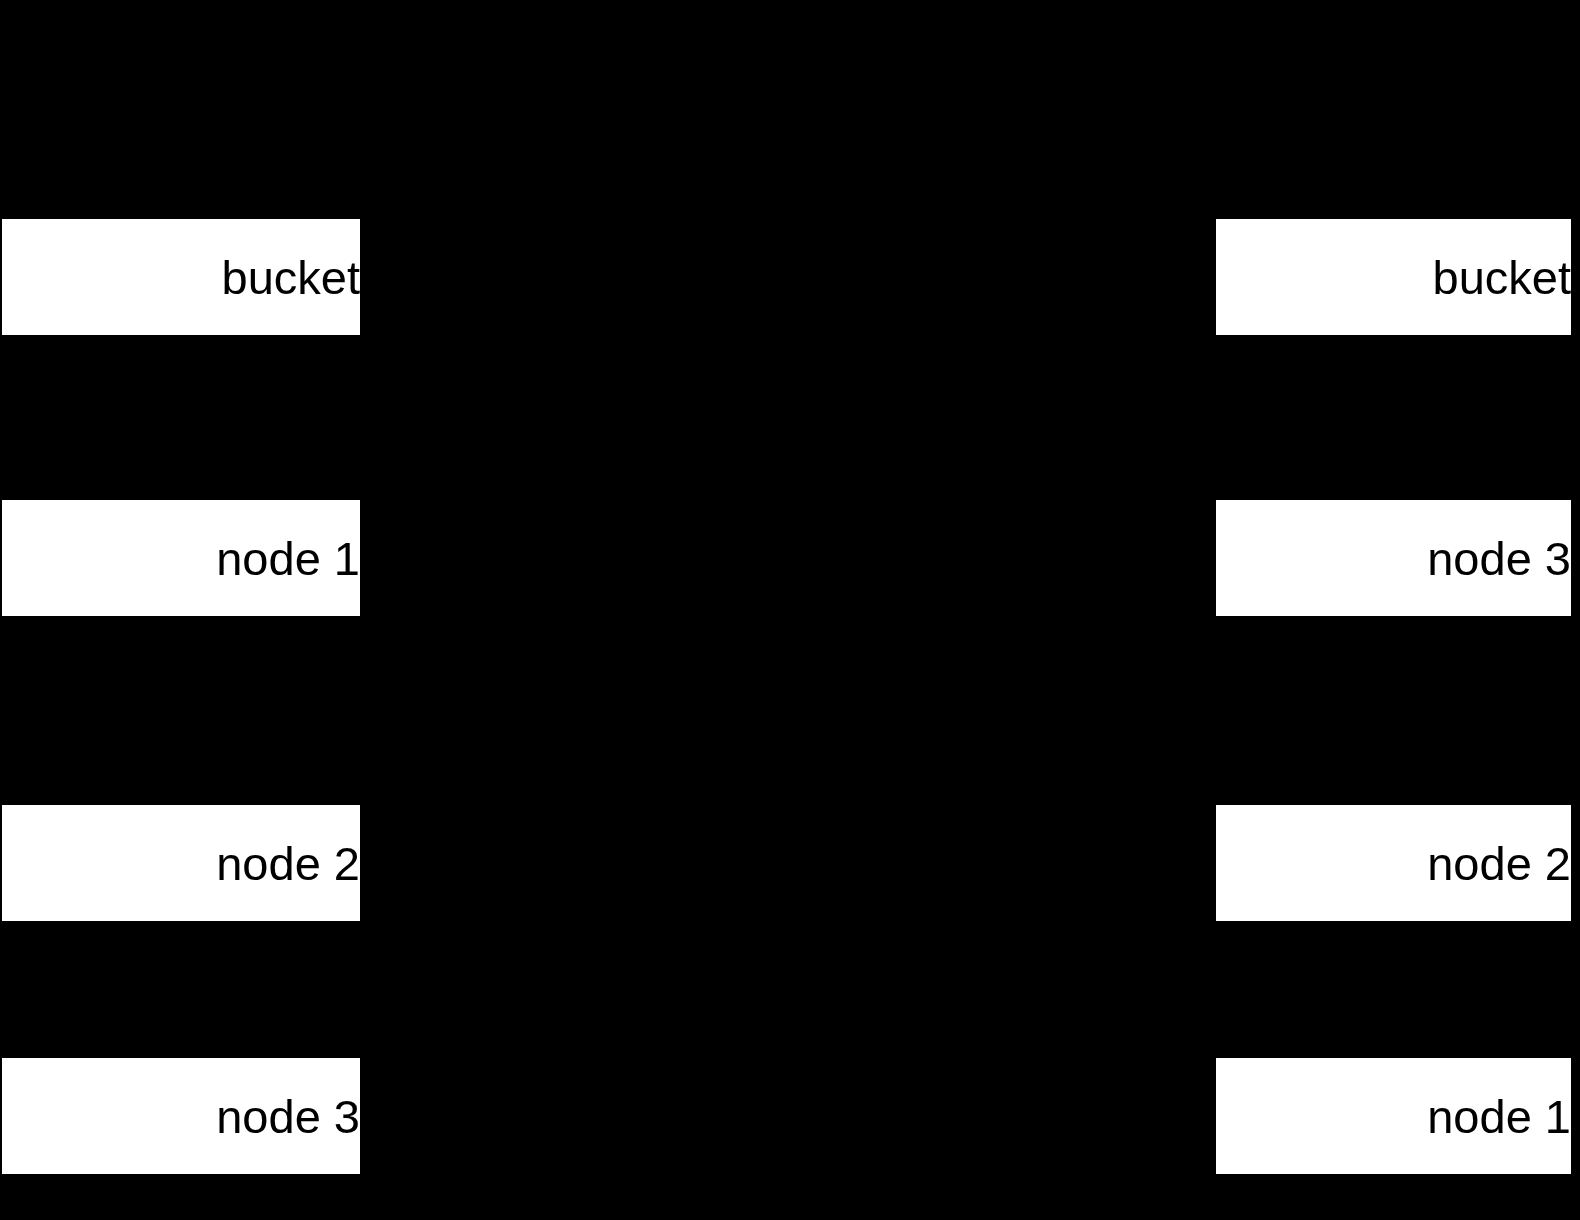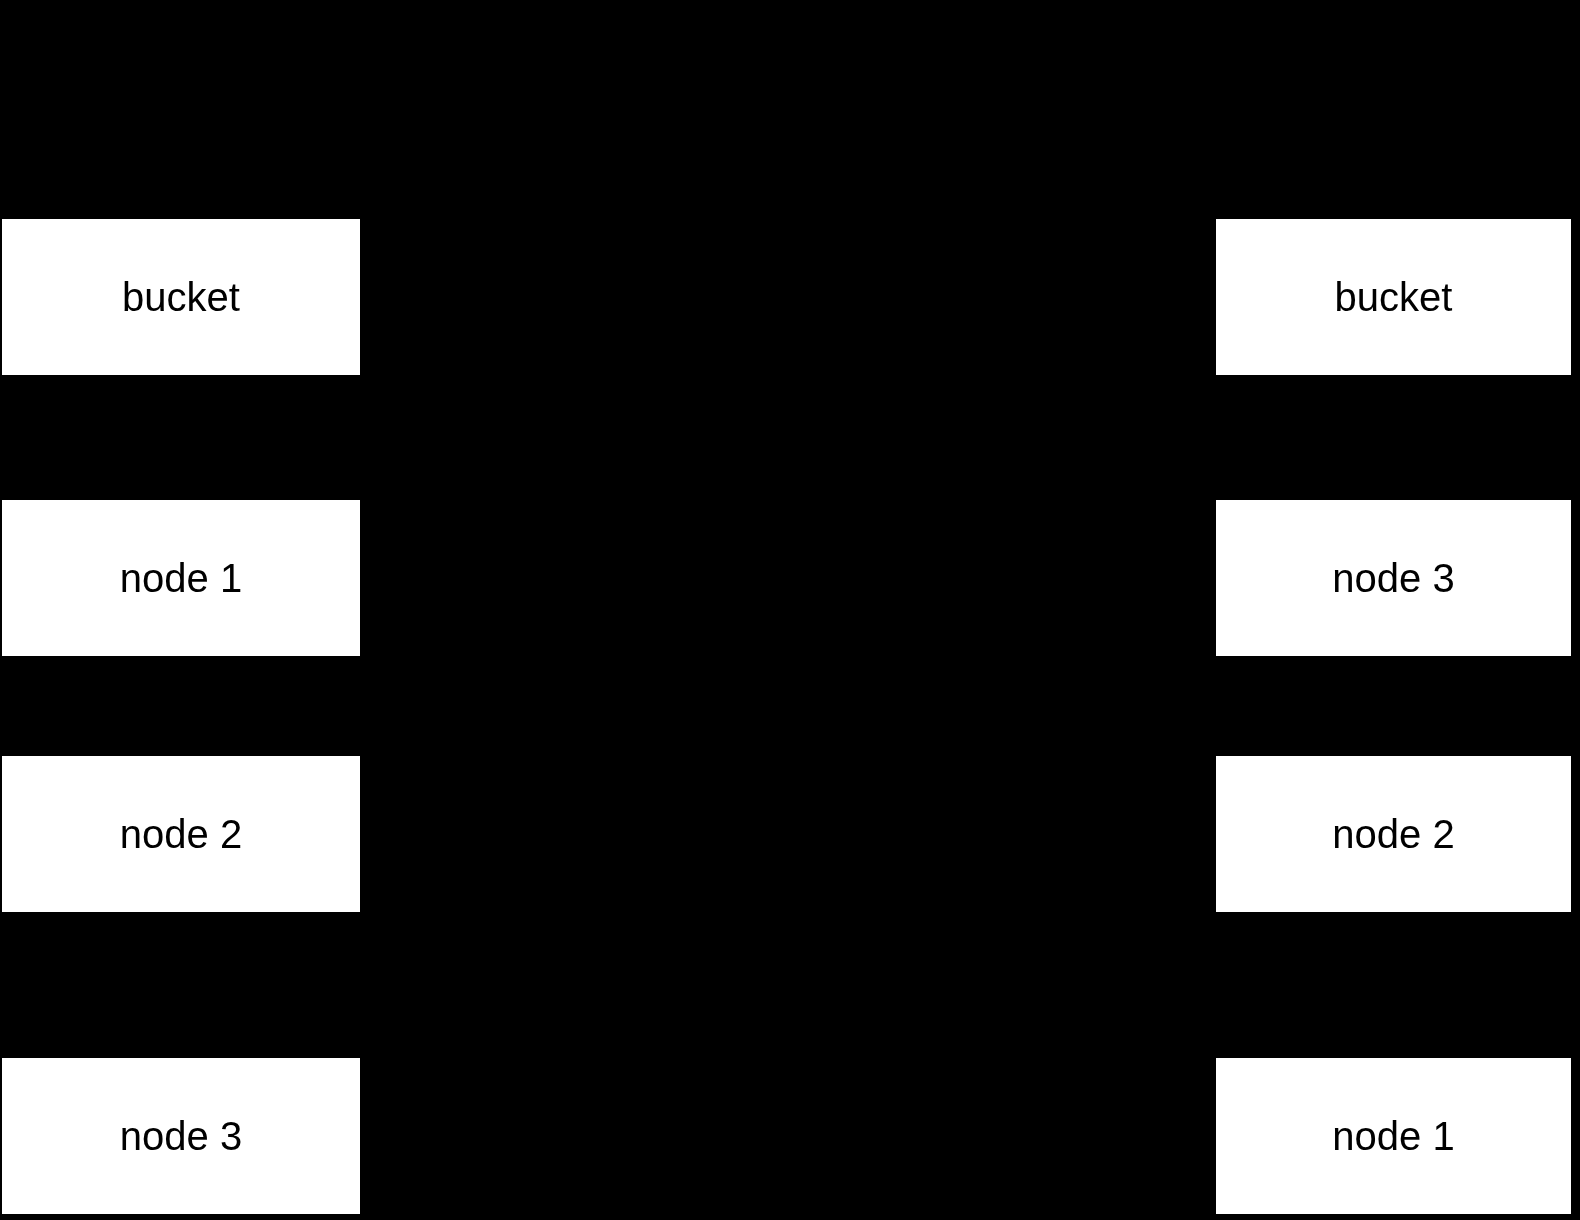--- a/index.html
+++ b/index.html
@@ -10,35 +10,35 @@
   .canvas {
     position: relative;
     width: 1580px;
     height: 1220px;
     background: #000000;
     overflow: hidden;
     font-family: "Liberation Sans", sans-serif;
   }
   .box {
     position: absolute;
-    height: 156px;
+    height: 116px;
     background: #ffffff;
     color: #000000;
     display: flex;
     align-items: center;
-    justify-content: center;
-    font-size: 40px;
+    justify-content: flex-end;
+    font-size: 47px;
     line-height: 1;
     white-space: nowrap;
   }
   .col-left  { left: 2px;    width: 358px; }
   .col-right { left: 1216px; width: 355px; }
   .row-0 { top: 219px; }
   .row-1 { top: 500px; }
-  .row-2 { top: 756px; }
+  .row-2 { top: 805px; }
   .row-3 { top: 1058px; }
   .box-label {
     display: inline-block;
   }
 </style>
 </head>
 <body>
 
 <div class="canvas">
 

